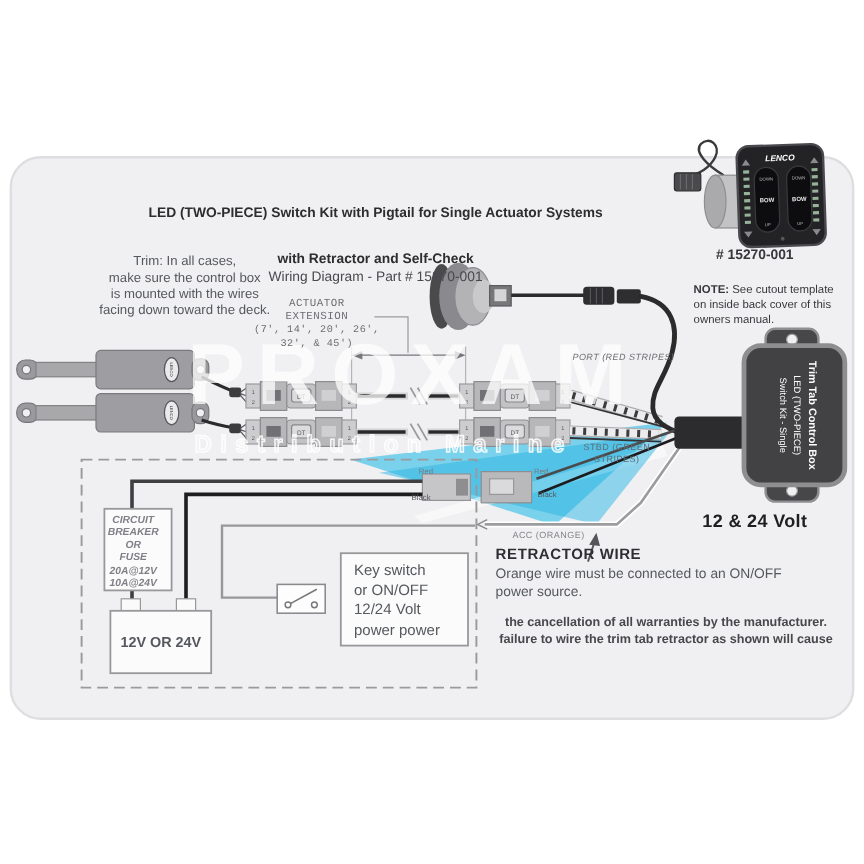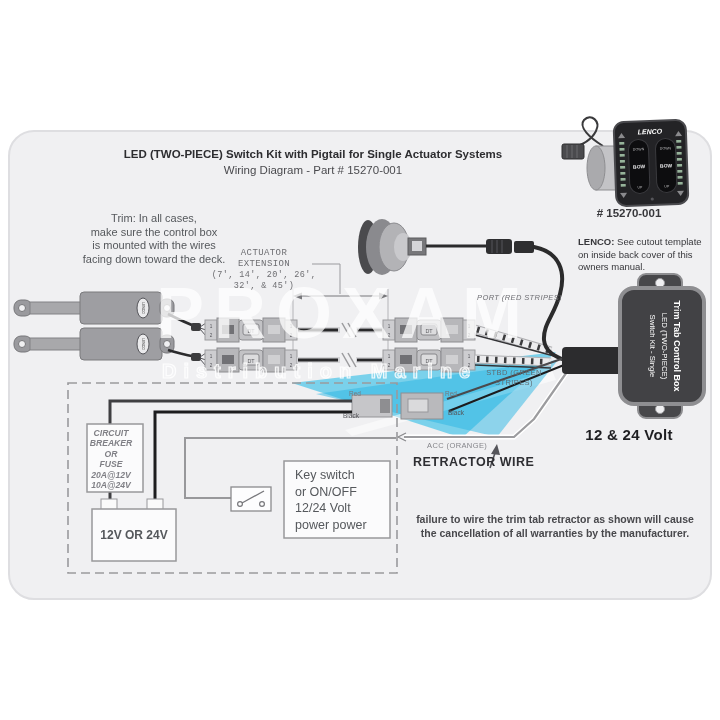--- a/index.html
+++ b/index.html
@@ -8,21 +8,21 @@
   #panel{position:absolute;left:8px;top:130px;width:700px;height:466px;
          background:#f0f0f2;border:2px solid #dedee1;border-radius:26px;z-index:1;}
   #gfx{position:absolute;left:0;top:0;width:720px;height:720px;z-index:2;}
   .lbl{position:absolute;z-index:4;color:#55585c;white-space:nowrap;}
   .ctr{text-align:center;white-space:normal;}
   #wm-main{position:absolute;left:156px;top:272px;z-index:3;font-size:72px;font-weight:800;
            letter-spacing:10px;color:rgba(255,255,255,0.75);}
   #wm-sub{position:absolute;left:162px;top:360px;z-index:3;font-size:20px;font-weight:700;
           letter-spacing:7px;color:rgba(255,255,255,0.22);
           -webkit-text-stroke:1.2px rgba(255,255,255,0.85);}
-  .title1{font-weight:bold;font-size:11.5px;color:#2d2d30;line-height:13.5px;}
+  .title1{font-weight:bold;font-size:11.5px;color:#2d2d30;line-height:13.5px;margin-top:24px;}
   .title3{font-size:11.5px;color:#4a4a4e;margin-top:2px;}
   .smallcap{font-size:9px;color:#6e6e72;letter-spacing:0.4px;line-height:11px;}
   svg text{font-family:"Liberation Sans",sans-serif;}
 </style>
 </head>
 <body>
 
 <div id="panel"></div>
 
 <svg id="gfx" viewBox="0 0 720 720">
@@ -266,34 +266,35 @@
       <circle cx="651" cy="199" r="1.6" fill="#55555a"></circle>
     </g>
   </g>
 </svg>
 
 <div id="wm-main">PROXAM</div>
 <div id="wm-sub">Distribution Marine</div>
 
 <div class="lbl ctr" style="left:90px;top:148px;width:446px;">
   <div class="title1">LED (TWO-PIECE) Switch Kit with Pigtail for Single Actuator Systems</div>
+  <div class="title1">with Retractor and Self-Check</div>
   <div class="title3">Wiring Diagram - Part # 15270-001</div>
 </div>
 
 <div class="lbl ctr" style="left:38px;top:212px;width:232px;font-size:11px;line-height:13.5px;color:#55585c;">
   <div>Trim: In all cases,</div>
   <div>make sure the control box</div>
   <div>is mounted with the wires</div>
   <div>facing down toward the deck.</div>
 </div>
 
 <div class="lbl ctr" style="left:583px;top:207px;width:92px;font-size:11.5px;font-weight:600;color:#37373b;"># 15270-001</div>
 
 <div class="lbl" style="left:578px;top:236px;width:134px;font-size:9.5px;line-height:12.5px;color:#37373b;white-space:normal;">
-  <b>LENCO:</b><span> See cutout template</span>
+  <b>NOTE:</b><span> See cutout template</span>
   <div>on inside back cover of this</div>
   <div>owners manual.</div>
 </div>
 
 <div class="lbl ctr" style="left:202px;top:248px;width:124px;font-family:Liberation Mono, monospace;">
   <div class="smallcap">ACTUATOR</div>
   <div class="smallcap">EXTENSION</div>
   <div class="smallcap" style="font-size:8.5px;">(7', 14', 20', 26', 32', &amp; 45')</div>
 </div>
 
@@ -308,25 +309,29 @@
 <div class="lbl" style="left:343px;top:412px;font-size:6.5px;color:#55555a;">Black</div>
 <div class="lbl" style="left:445px;top:390px;font-size:6.5px;color:#77777b;">Red</div>
 <div class="lbl" style="left:448px;top:409px;font-size:6.5px;color:#55555a;">Black</div>
 
 <div class="lbl" style="left:427px;top:441px;font-size:7.5px;letter-spacing:0.4px;color:#85858a;">ACC (ORANGE)</div>
 
 <div class="lbl ctr" style="left:558px;top:426px;width:142px;font-size:15px;font-weight:800;color:#1f1f22;letter-spacing:0.3px;">12 &amp; 24 Volt</div>
 
 <div class="lbl" style="left:413px;top:455px;white-space:normal;width:270px;">
   <div style="font-size:12.5px;font-weight:bold;color:#2e2e32;letter-spacing:0.5px;">RETRACTOR WIRE</div>
+  <div style="font-size:11.5px;color:#55585c;line-height:15px;margin-top:3px;">
+    <div>Orange wire must be connected to an ON/OFF</div>
+    <div>power source.</div>
+  </div>
 </div>
 
 <div class="lbl ctr" style="left:402px;top:513px;width:306px;font-size:10.5px;font-weight:bold;color:#48484c;line-height:13.5px;">
+  <div>the cancellation of all warranties by the manufacturer.</div>
   <div>failure to wire the trim tab retractor as shown will cause</div>
-  <div>the cancellation of all warranties by the manufacturer.</div>
 </div>
 
 <div class="lbl ctr" style="left:88px;top:428px;width:46px;font-size:8.6px;font-weight:bold;font-style:italic;color:#808086;line-height:10.4px;">
   <div>CIRCUIT</div>
   <div>BREAKER</div>
   <div>OR</div>
   <div>FUSE</div>
   <div>20A@12V</div>
   <div>10A@24V</div>
 </div>

